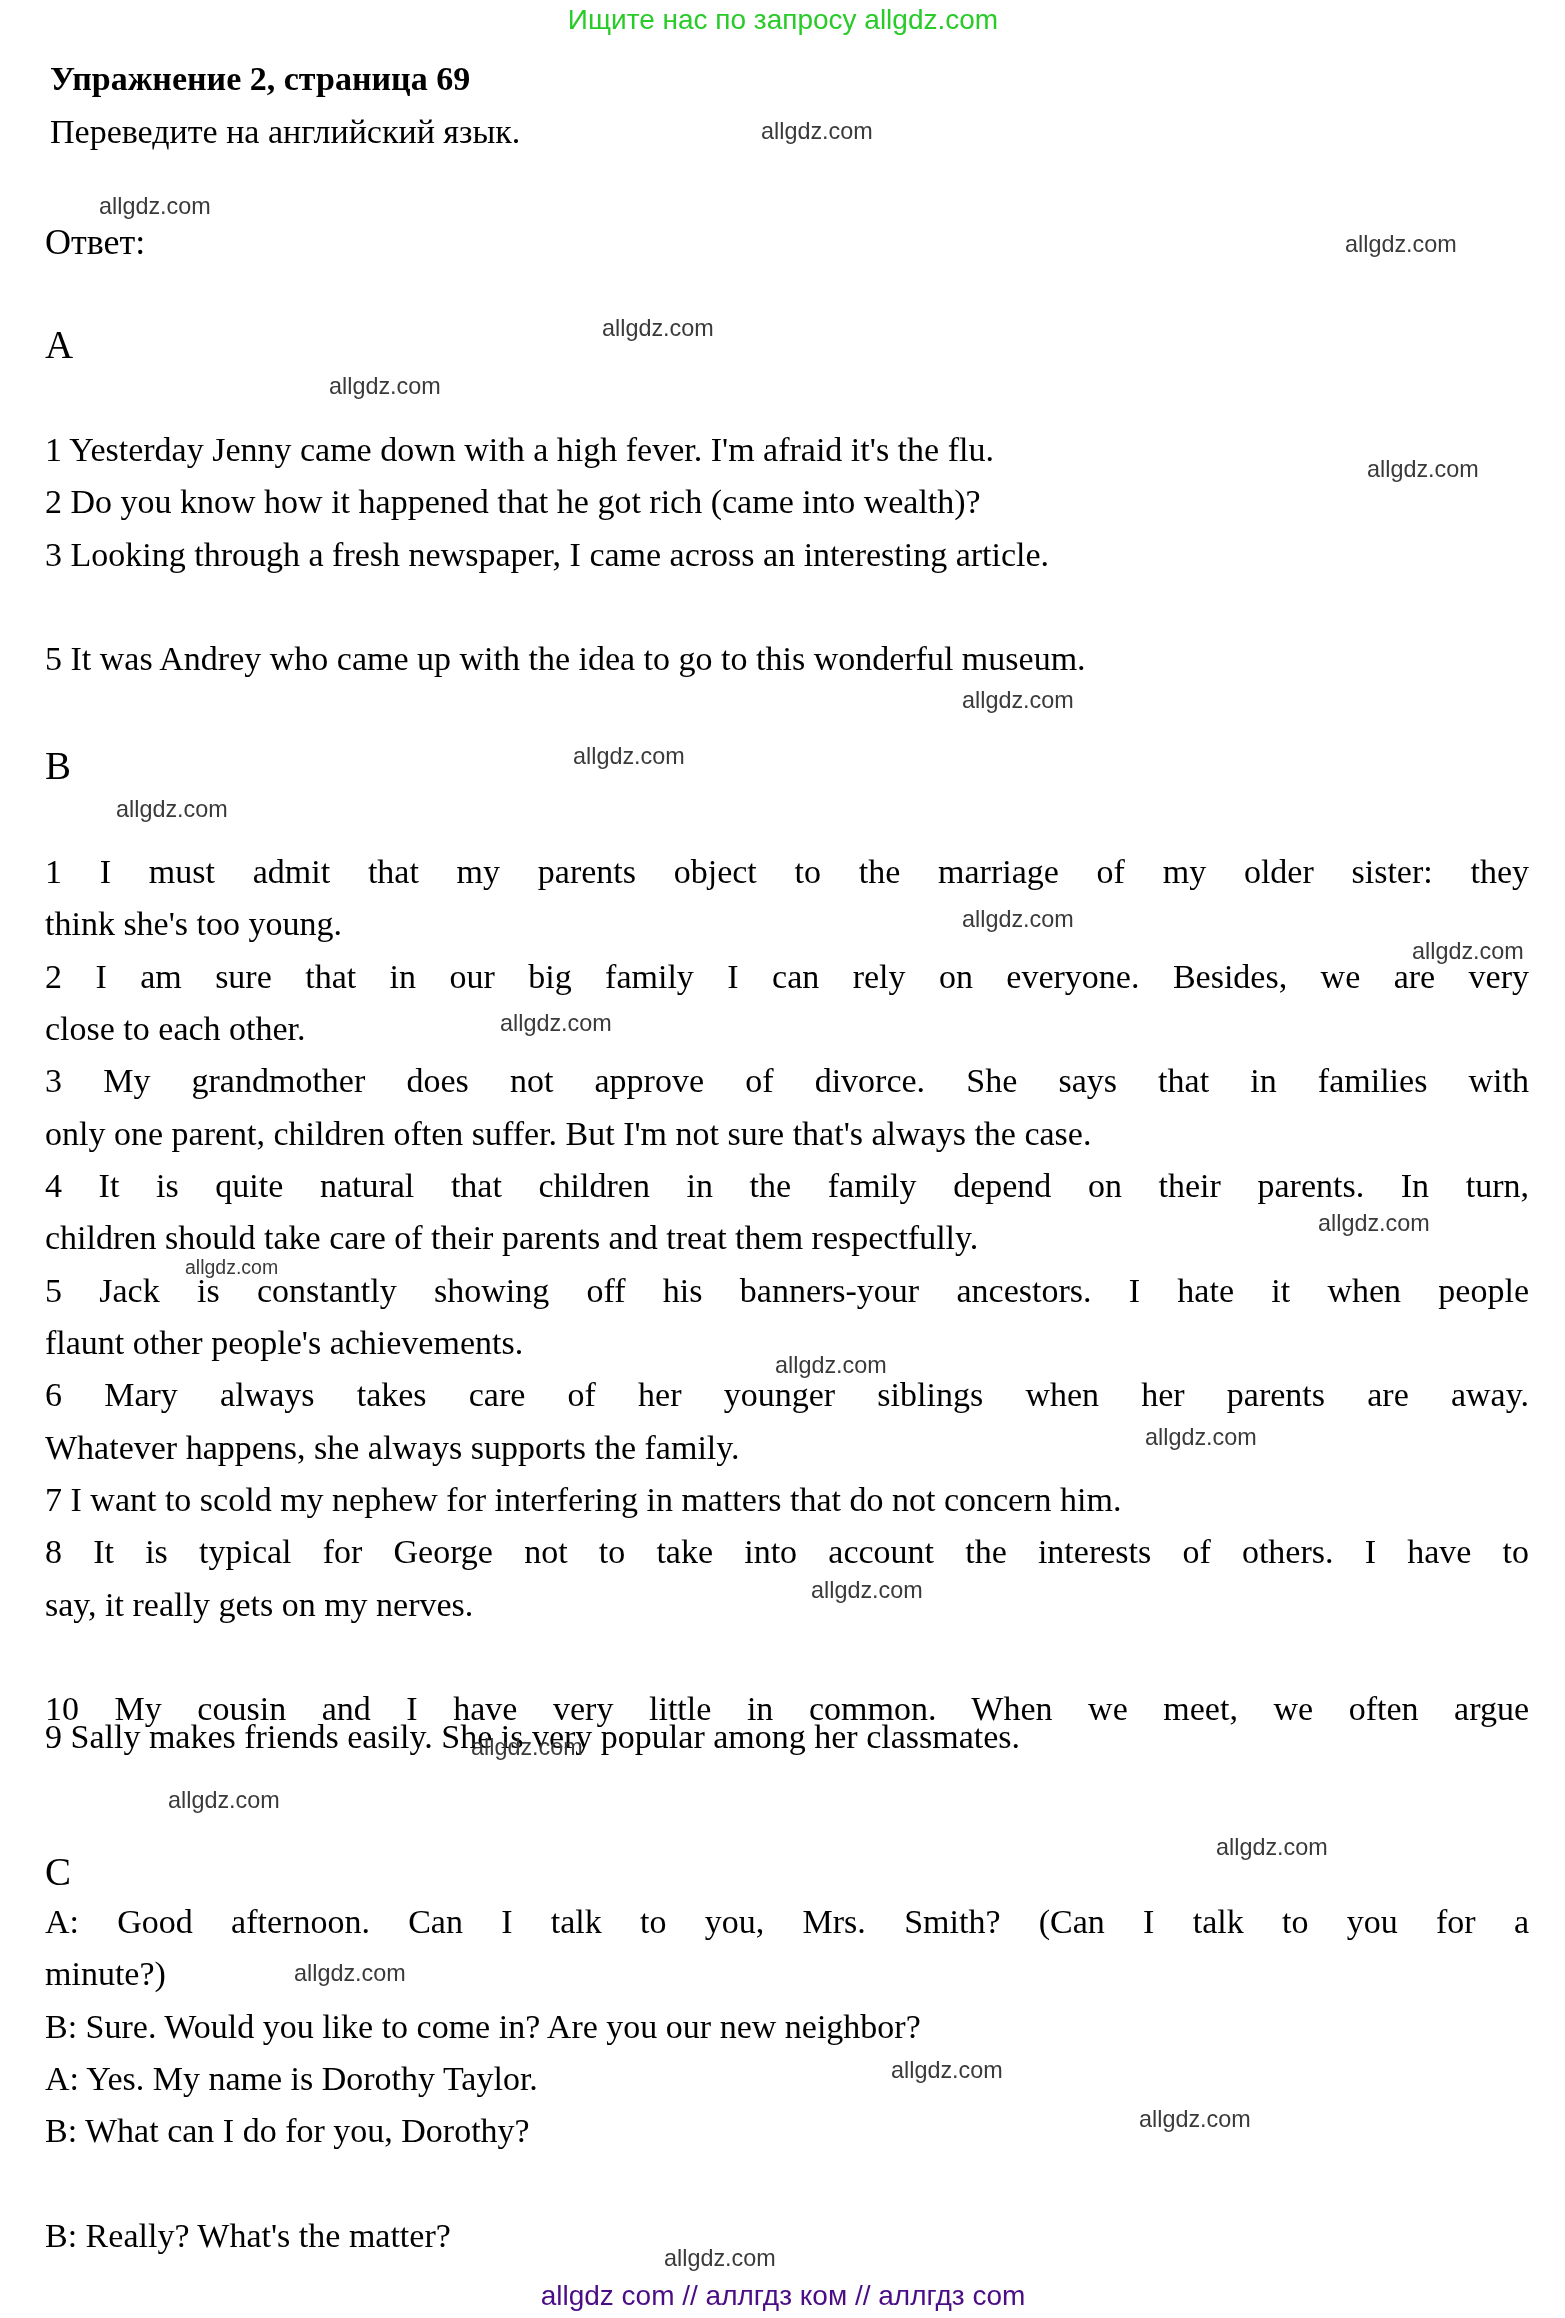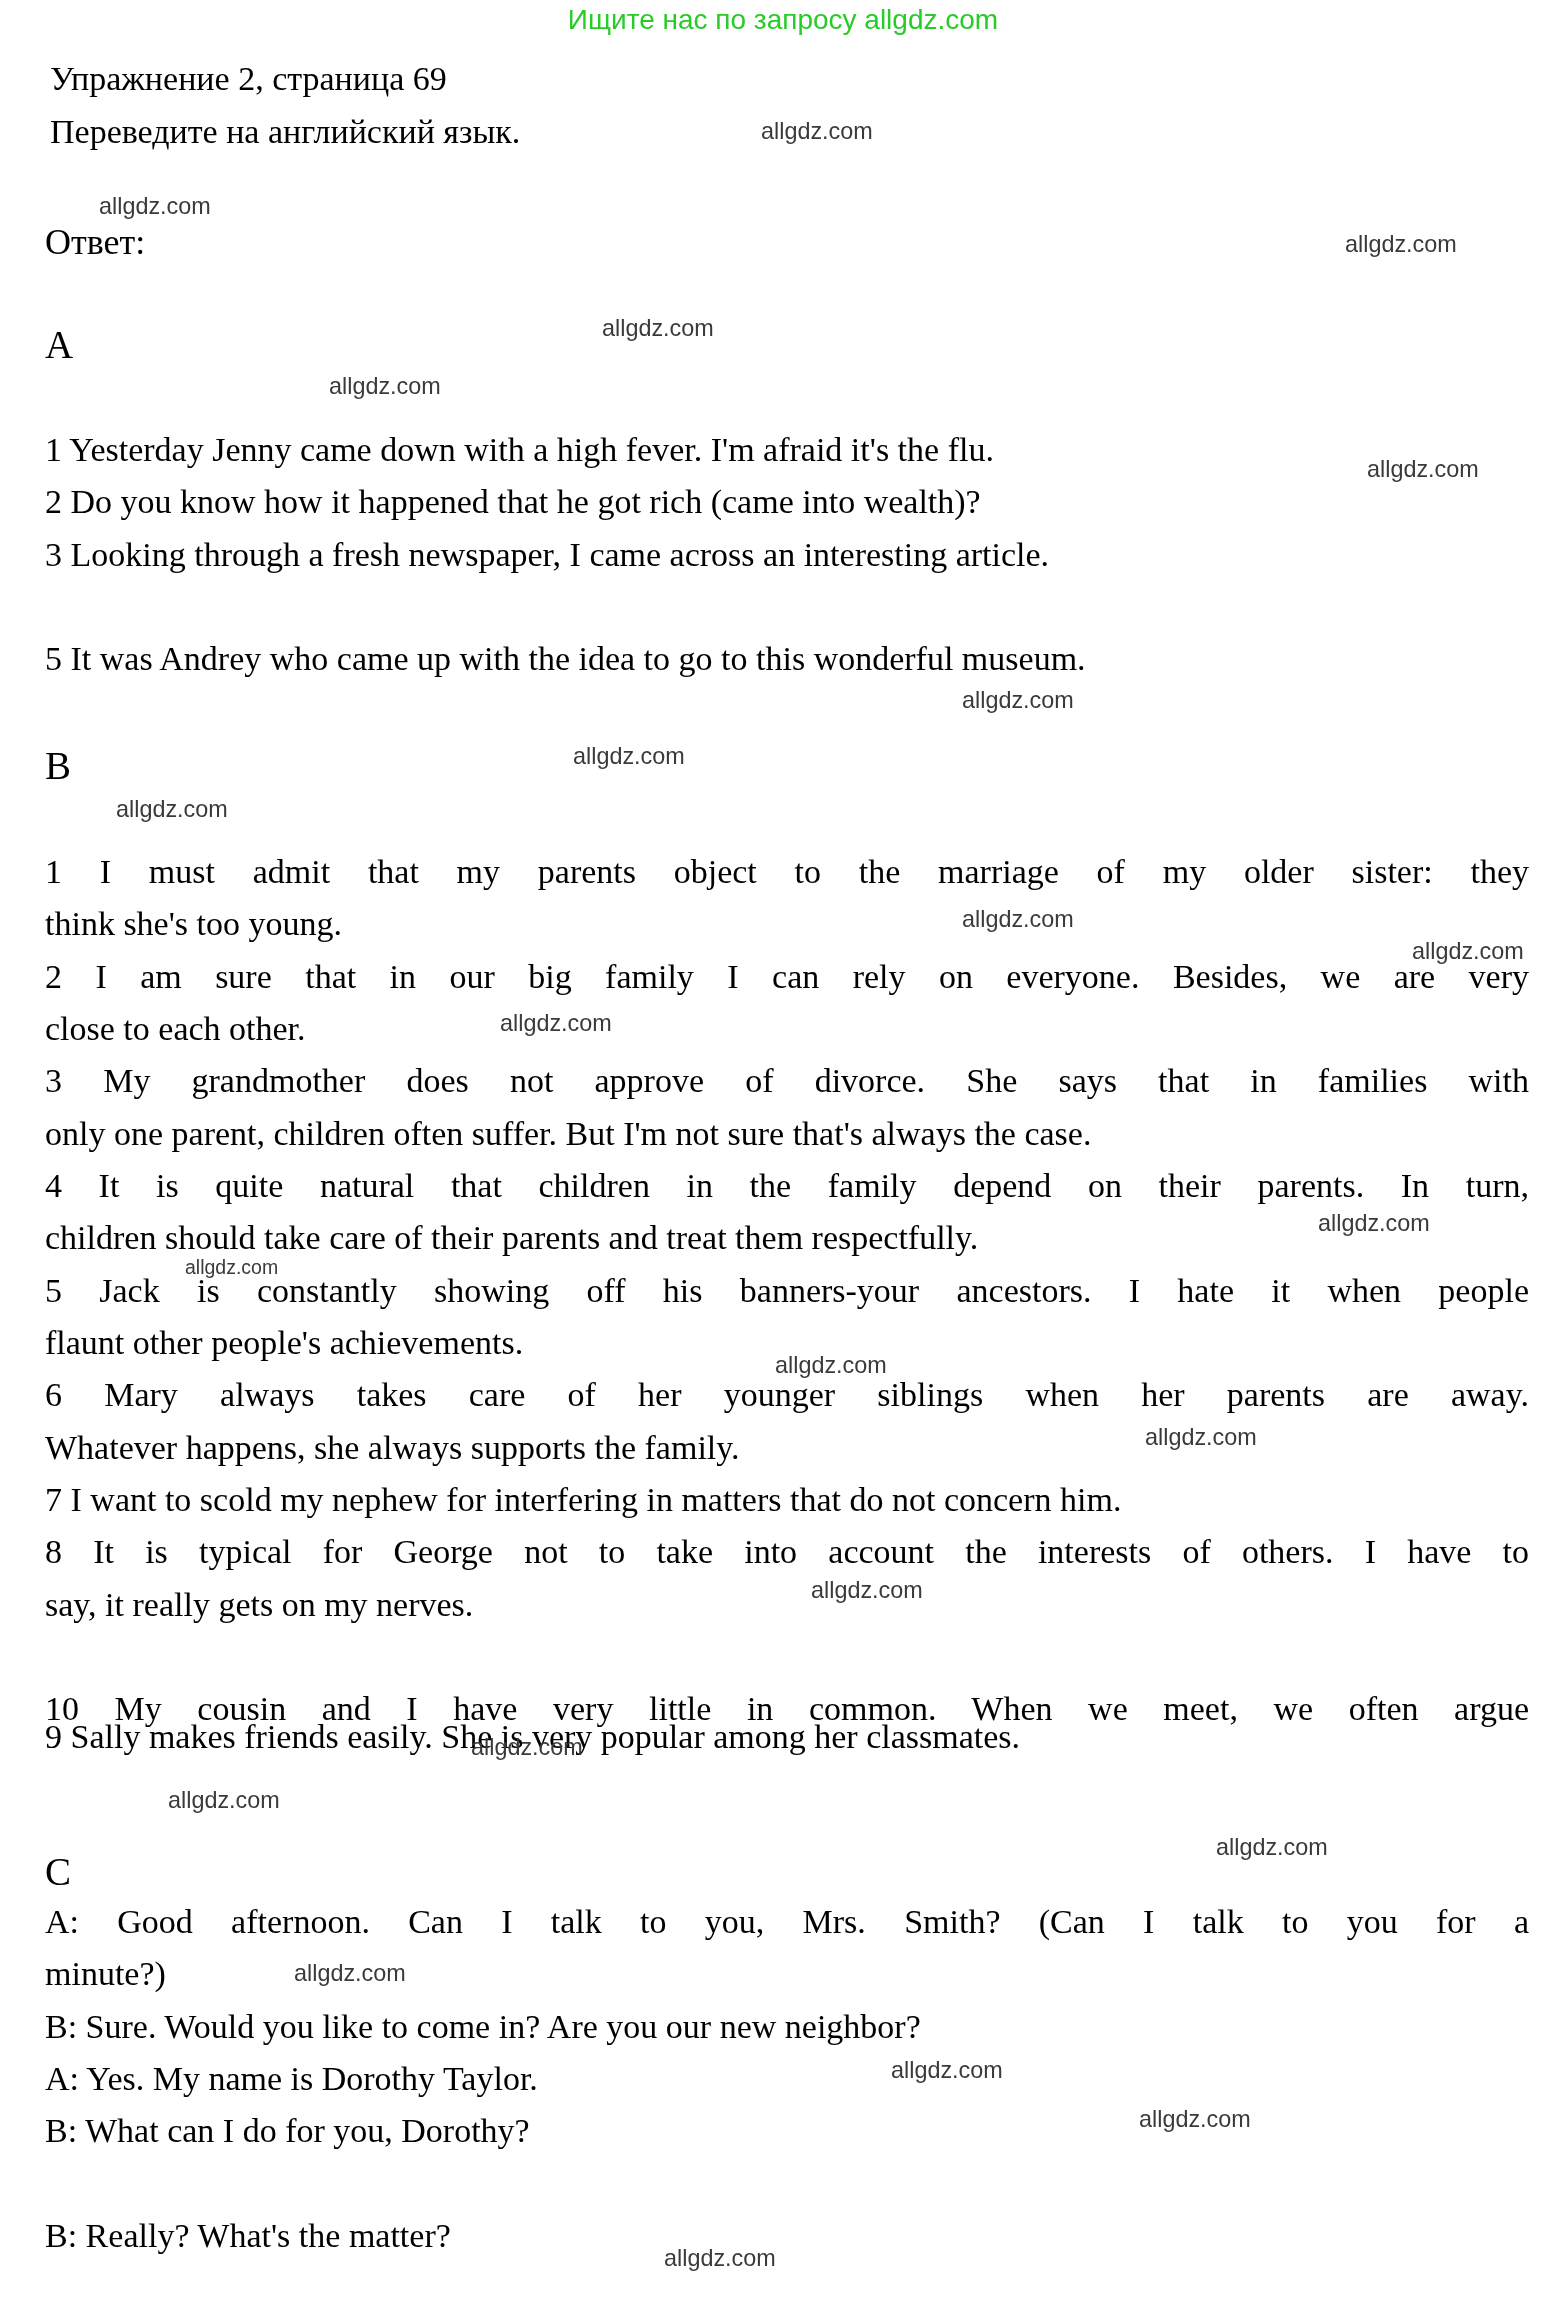--- a/index.html
+++ b/index.html
@@ -14,21 +14,21 @@
   }
   .banner{
     position:absolute;top:0;left:0;width:100%;
     text-align:center;
     font-family:"Liberation Sans", sans-serif;
     font-size:28px;line-height:39px;
     color:var(--banner-green,#28cb28);
   }
   .title{
     position:absolute;left:50px;top:58px;margin:0;
-    font-size:34px;line-height:42px;font-weight:normal;
+    font-size:34px;line-height:42px;font-weight:bold;
   }
   .subtitle{
     position:absolute;left:50px;top:111px;
     font-size:34px;line-height:42px;
   }
   .answer{
     position:absolute;left:45px;top:220px;
     font-size:36px;line-height:44px;
   }
   .seclabel{
@@ -123,15 +123,16 @@
   <span class="wm" style="left:1145px;top:1423px">allgdz.com</span>
   <span class="wm" style="left:811px;top:1576px">allgdz.com</span>
   <span class="wm" style="left:471px;top:1733px">allgdz.com</span>
   <span class="wm" style="left:168px;top:1786px">allgdz.com</span>
   <span class="wm" style="left:1216px;top:1833px">allgdz.com</span>
   <span class="wm" style="left:294px;top:1959px">allgdz.com</span>
   <span class="wm" style="left:891px;top:2056px">allgdz.com</span>
   <span class="wm" style="left:1139px;top:2105px">allgdz.com</span>
   <span class="wm" style="left:664px;top:2244px">allgdz.com</span>
 
+  <div class="footer">allgdz com // аллгдз ком // аллгдз com</div>
 
 </div>
 
 
 </body></html>

